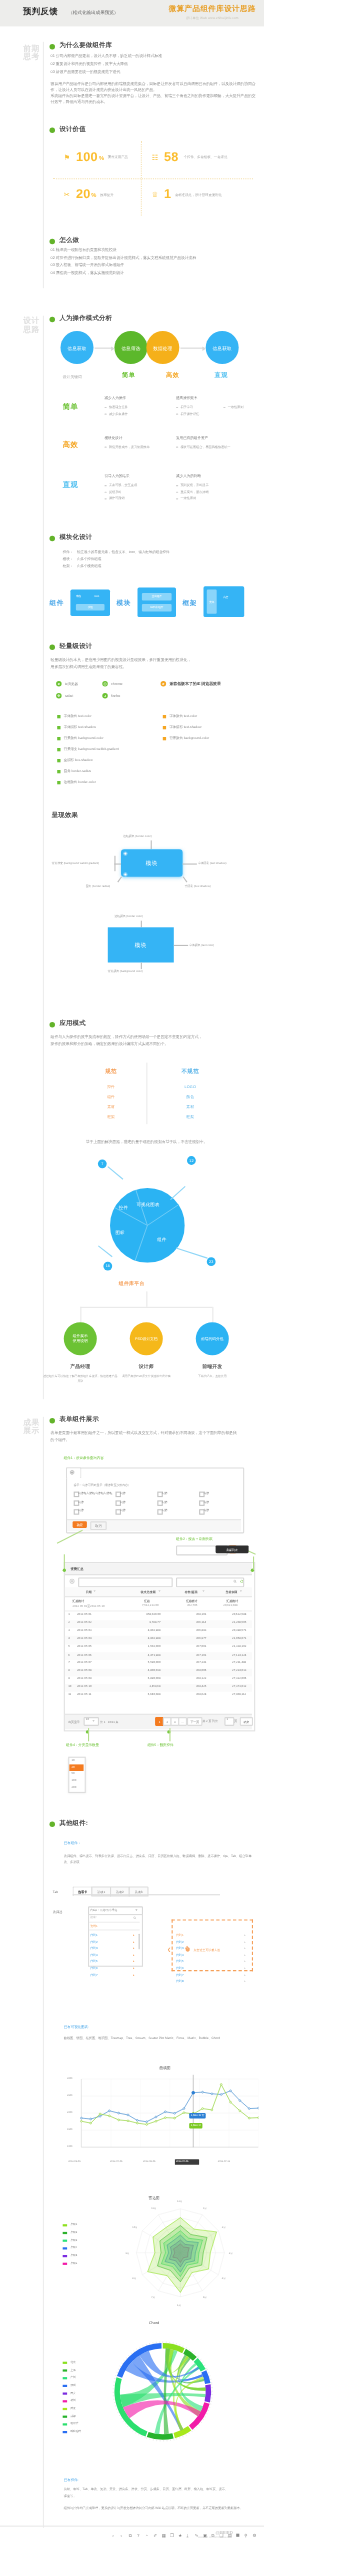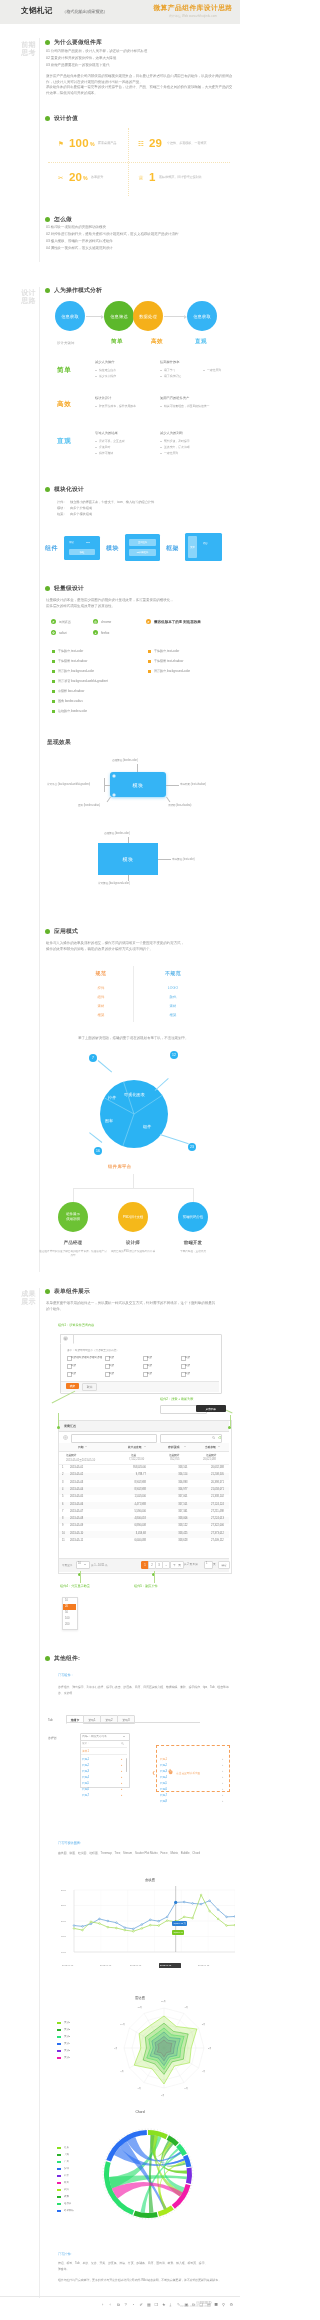--- a/index.html
+++ b/index.html
@@ -138,21 +138,21 @@
           display:flex;align-items:center;}
   .lgnd{position:absolute;font-size:2.4px;color:#777;}
   .lgswatch{position:absolute;width:4px;height:1.6px;}
 </style>
 </head>
 <body>
 
 <div class="page">
 
   <div class="hdr"></div>
-  <div class="hdr-title">文韬札记</div>
+  <div class="hdr-title">预判反馈</div>
   <div class="hdr-sub">（格式化输出成果预览）</div>
   <div class="hdr-r1">微算产品组件库设计思路</div>
   <div class="hdr-r2">设计单位 Web  www.zhihuijinfu.com</div>
 
   <div class="railline" style="top:38px;height:224px"></div>
   <div class="railline" style="top:287px;height:985px"></div>
   <div class="railline" style="top:1288px;height:1010px"></div>
   <div class="rail-lbl" style="top:41px">前期</div>
   <div class="rail-lbl" style="top:49px">思考</div>
   <div class="rail-lbl" style="top:289px">设计</div>
@@ -174,21 +174,21 @@
     <div class="vdiv"></div>
     <div class="hdiv"></div>
     <div class="stat" style="left:10px;top:8px">
       <span class="ico">⚑</span>
       <span class="num">100</span>
       <span class="unit" style="left:32px">%</span>
       <span class="lbl" style="left:40px">覆盖采用产品</span>
     </div>
     <div class="stat" style="left:90px;top:8px">
       <span class="ico">☷</span>
-      <span class="num">29</span>
+      <span class="num">58</span>
       <span class="unit" style="left:26px"></span>
       <span class="lbl" style="left:29px">个控件、多套模板、一套规范</span>
     </div>
     <div class="stat" style="left:10px;top:42px">
       <span class="ico">✂</span>
       <span class="num">20</span>
       <span class="unit" style="left:25px">%</span>
       <span class="lbl" style="left:33px">效率提升</span>
     </div>
     <div class="stat" style="left:90px;top:42px">

